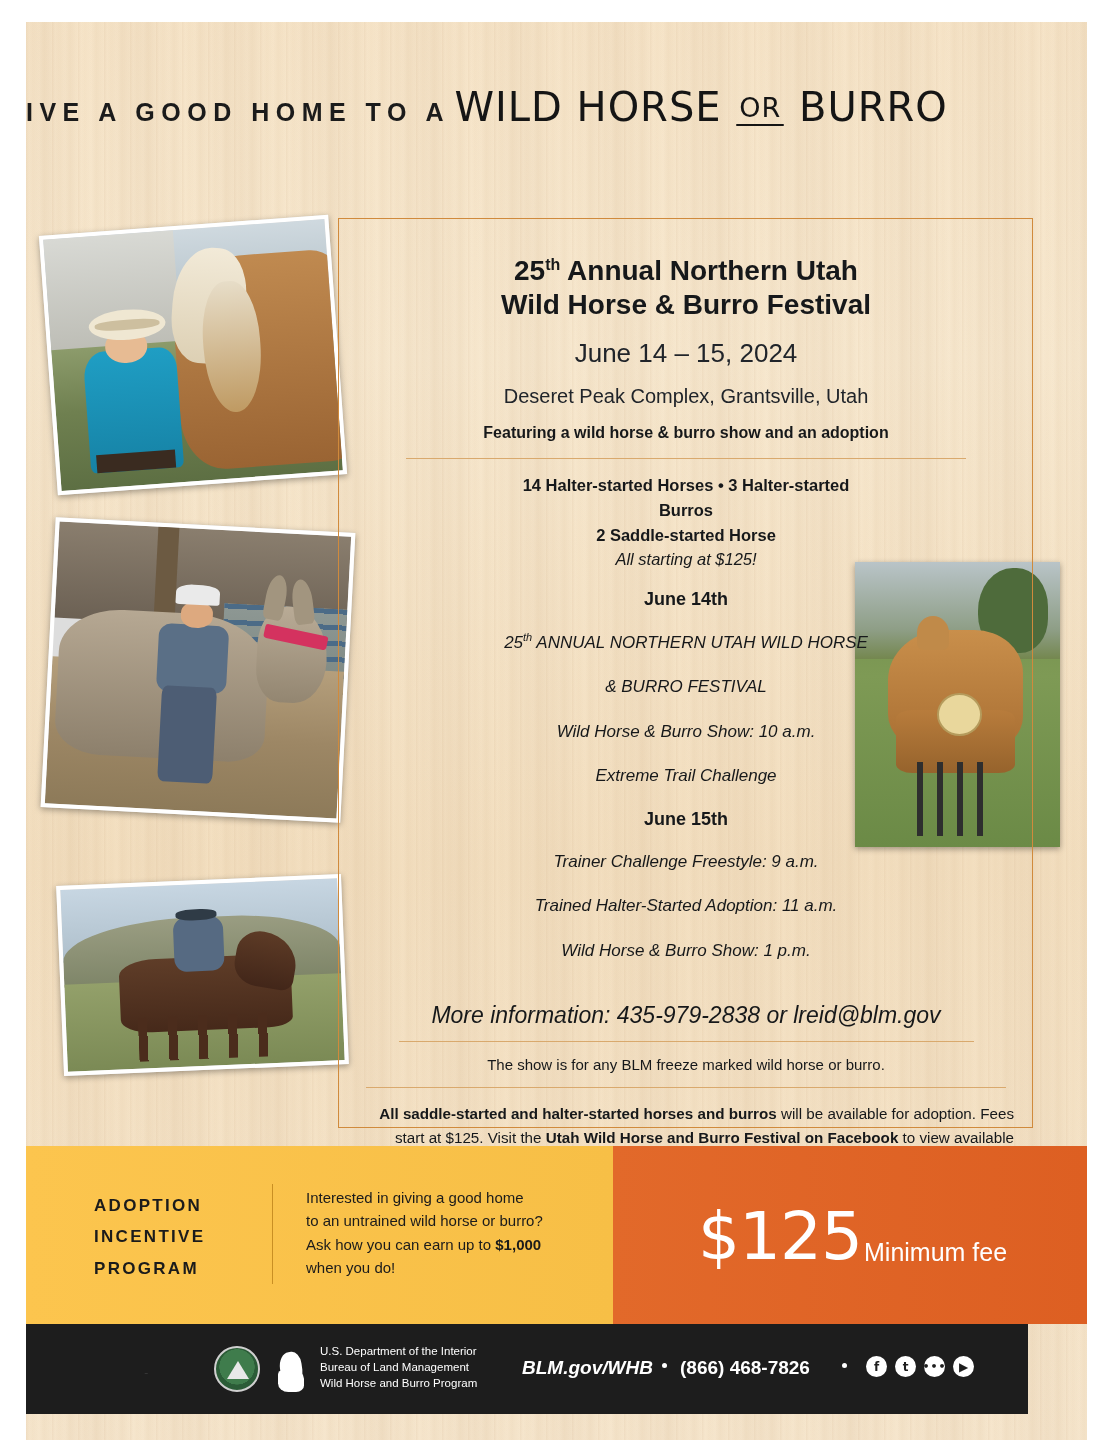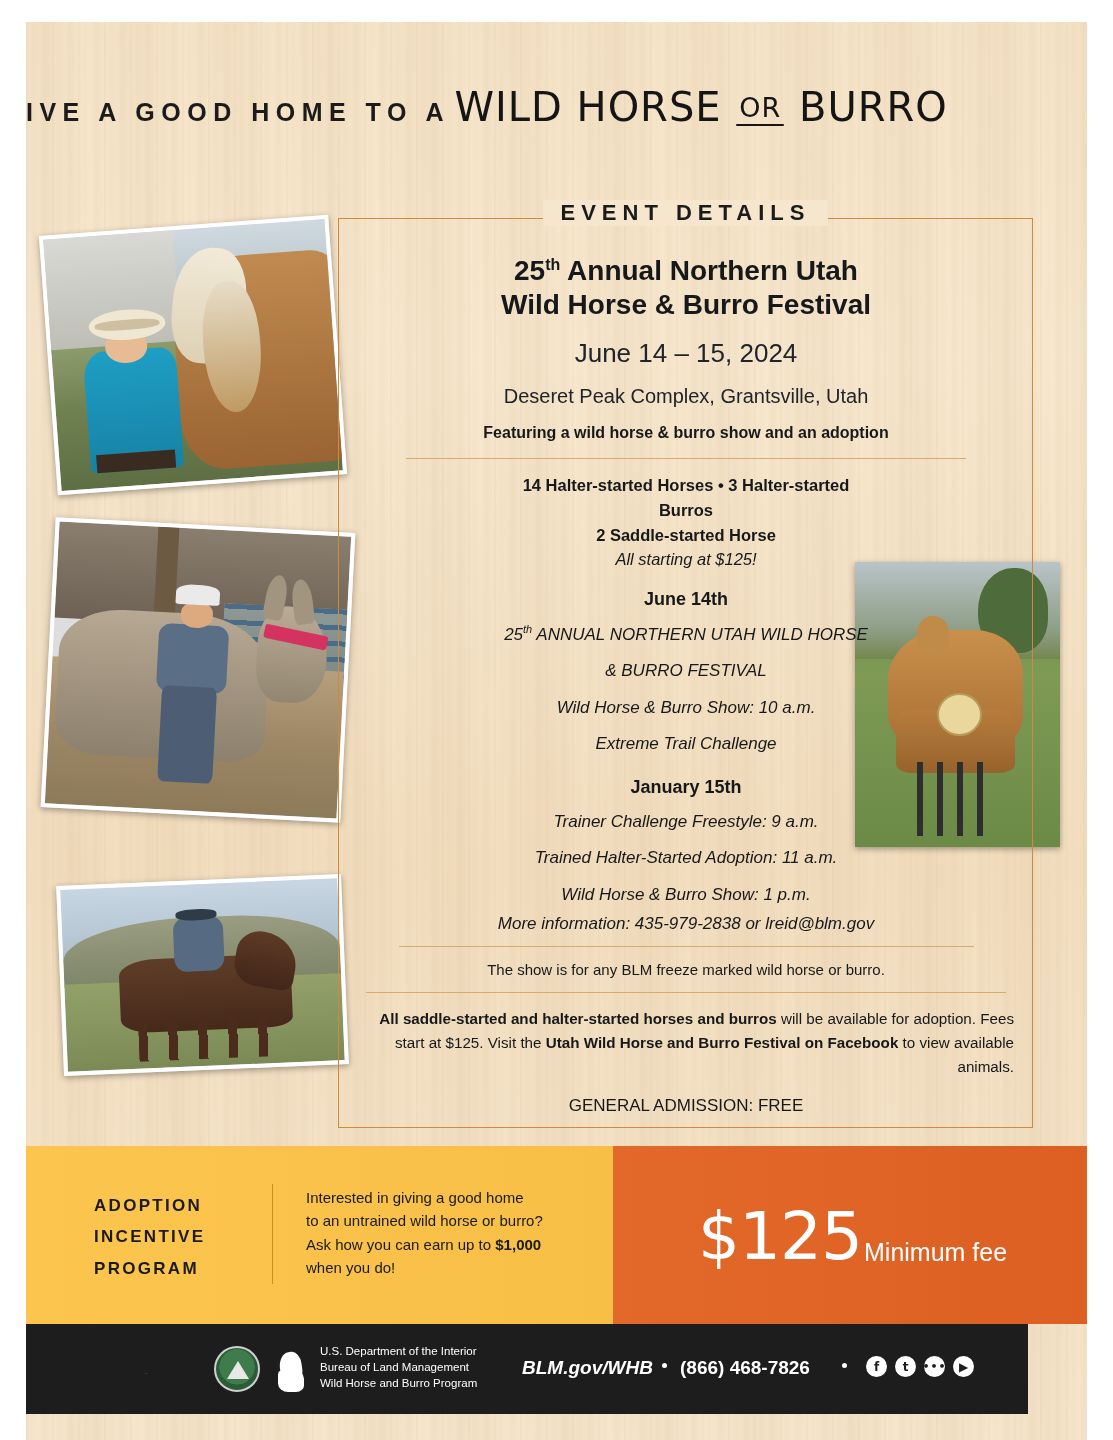--- a/index.html
+++ b/index.html
@@ -206,24 +206,24 @@
   .evt-place { font-size:20px; font-weight:400; margin-top:16px; color:#20242a; }
   .evt-feature { font-size:16px; font-weight:700; margin-top:16px; }
   .rule { height:1px; background:#d9a96d; margin:16px auto 0; width:560px; }
 
   .lineup { margin-top:14px; }
   .lineup .b { font-size:16.5px; font-weight:700; line-height:1.5; }
   .lineup .ital { font-size:16.5px; font-style:italic; font-weight:400; margin-top:2px; }
 
   .day { margin-top:20px; }
   .day .dayhead { font-size:18px; font-weight:700; }
-  .day .it { font-size:17px; font-style:italic; line-height:1.45; margin-top:12px; }
+  .day .it { font-size:17px; font-style:italic; line-height:1.45; margin-top:20px; }
   .day .it sup { font-size:11px; }
 
-  .moreinfo { font-size:17px; font-style:italic; margin-top:6px; }
+  .moreinfo { font-size:23px; font-style:italic; margin-top:38px; }
   .rule2 { height:1px; background:#d9a96d; margin:12px auto 0; width:575px; }
   .freeze { font-size:15px; margin-top:14px; }
   .rule3 { height:1px; background:#d9a96d; margin:14px auto 0; width:640px; }
 
   .adopt-para {
     margin-top:14px; font-size:15.2px; line-height:1.6; text-align:right;
     padding:0 8px;
   }
   .adopt-para b { font-weight:700; }
   .gen-adm { font-size:17px; margin-top:16px; }
@@ -389,23 +389,20 @@
         <div class="tree"></div>
       <div class="saddle"></div>
         <div class="horn"></div>
         <div class="skirt"></div>
       <div class="plate"></div>
         <div class="stand"></div>
     </div>
   </div>
 
   <div class="details-box"></div>
-  <div class="details-title-wrap">
-    <span class="details-title">EVENT DETAILS</span>
-  </div>
 
   <div class="content">
 
     <div class="evt-name">
       <span><span>25</span><sup>th</sup><span> Annual Northern Utah</span></span><br>
       <span>Wild Horse &amp; Burro Festival</span>
     </div>
 
     <div class="evt-date">June 14 – 15, 2024</div>
     <div class="evt-place">Deseret Peak Complex, Grantsville, Utah</div>
@@ -422,21 +419,21 @@
 
     <div class="day">
       <div class="dayhead">June 14th</div>
       <div class="it"><span>25</span><sup>th</sup><span> ANNUAL NORTHERN UTAH WILD HORSE</span></div>
       <div class="it">&amp; BURRO FESTIVAL</div>
       <div class="it">Wild Horse &amp; Burro Show: 10 a.m.</div>
       <div class="it">Extreme Trail Challenge</div>
     </div>
 
     <div class="day">
-      <div class="dayhead">January 15th</div>
+      <div class="dayhead">June 15th</div>
       <div class="it">Trainer Challenge Freestyle: 9 a.m.</div>
       <div class="it">Trained Halter-Started Adoption: 11 a.m.</div>
       <div class="it">Wild Horse &amp; Burro Show: 1 p.m.</div>
     </div>
 
     <div class="moreinfo">More information: 435-979-2838 or lreid@blm.gov</div>
     <div class="rule2"></div>
     <div class="freeze">The show is for any BLM freeze marked wild horse or burro.</div>
     <div class="rule3"></div>
 

